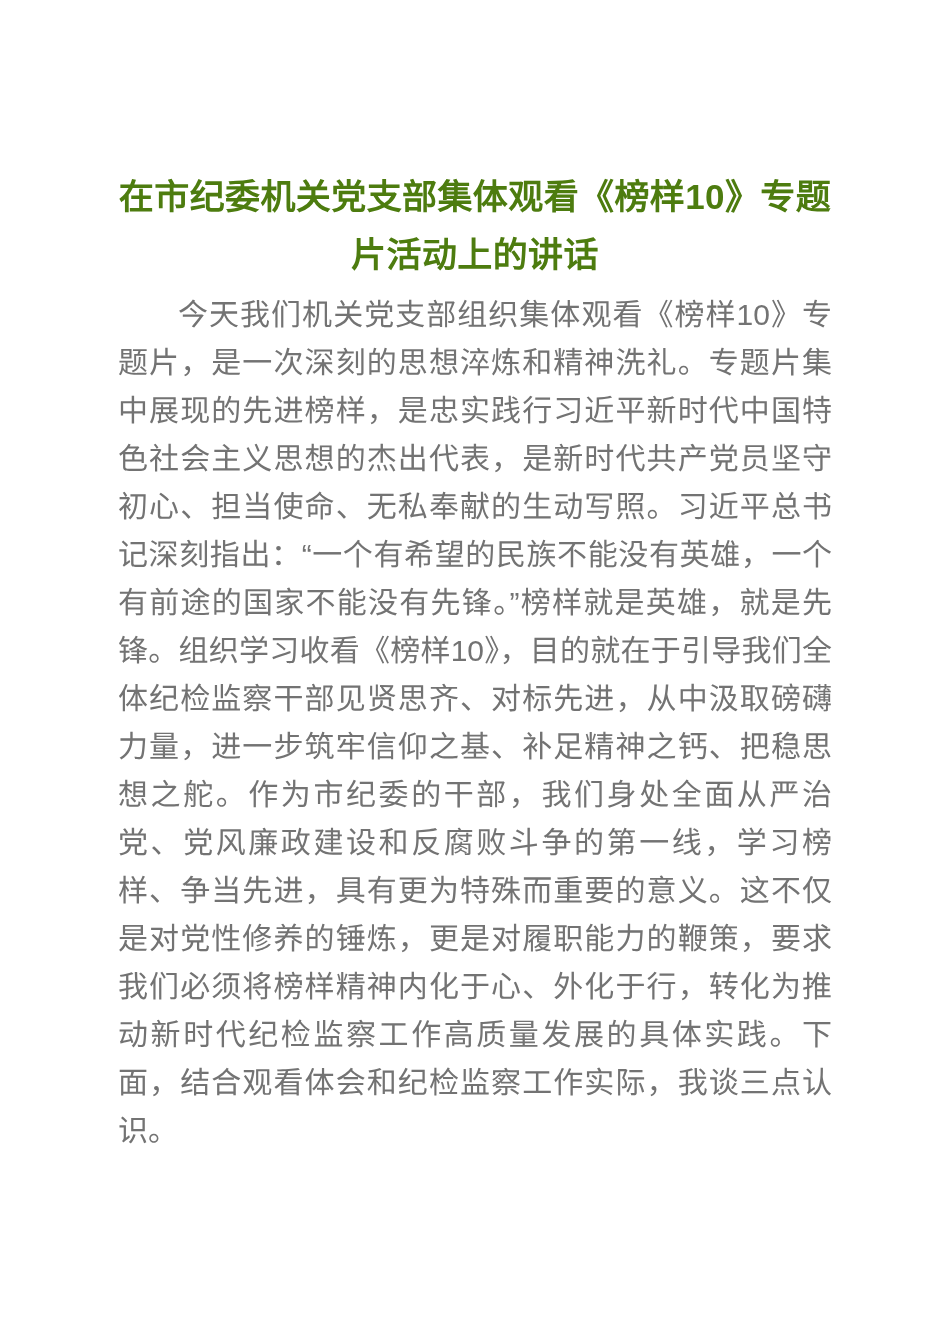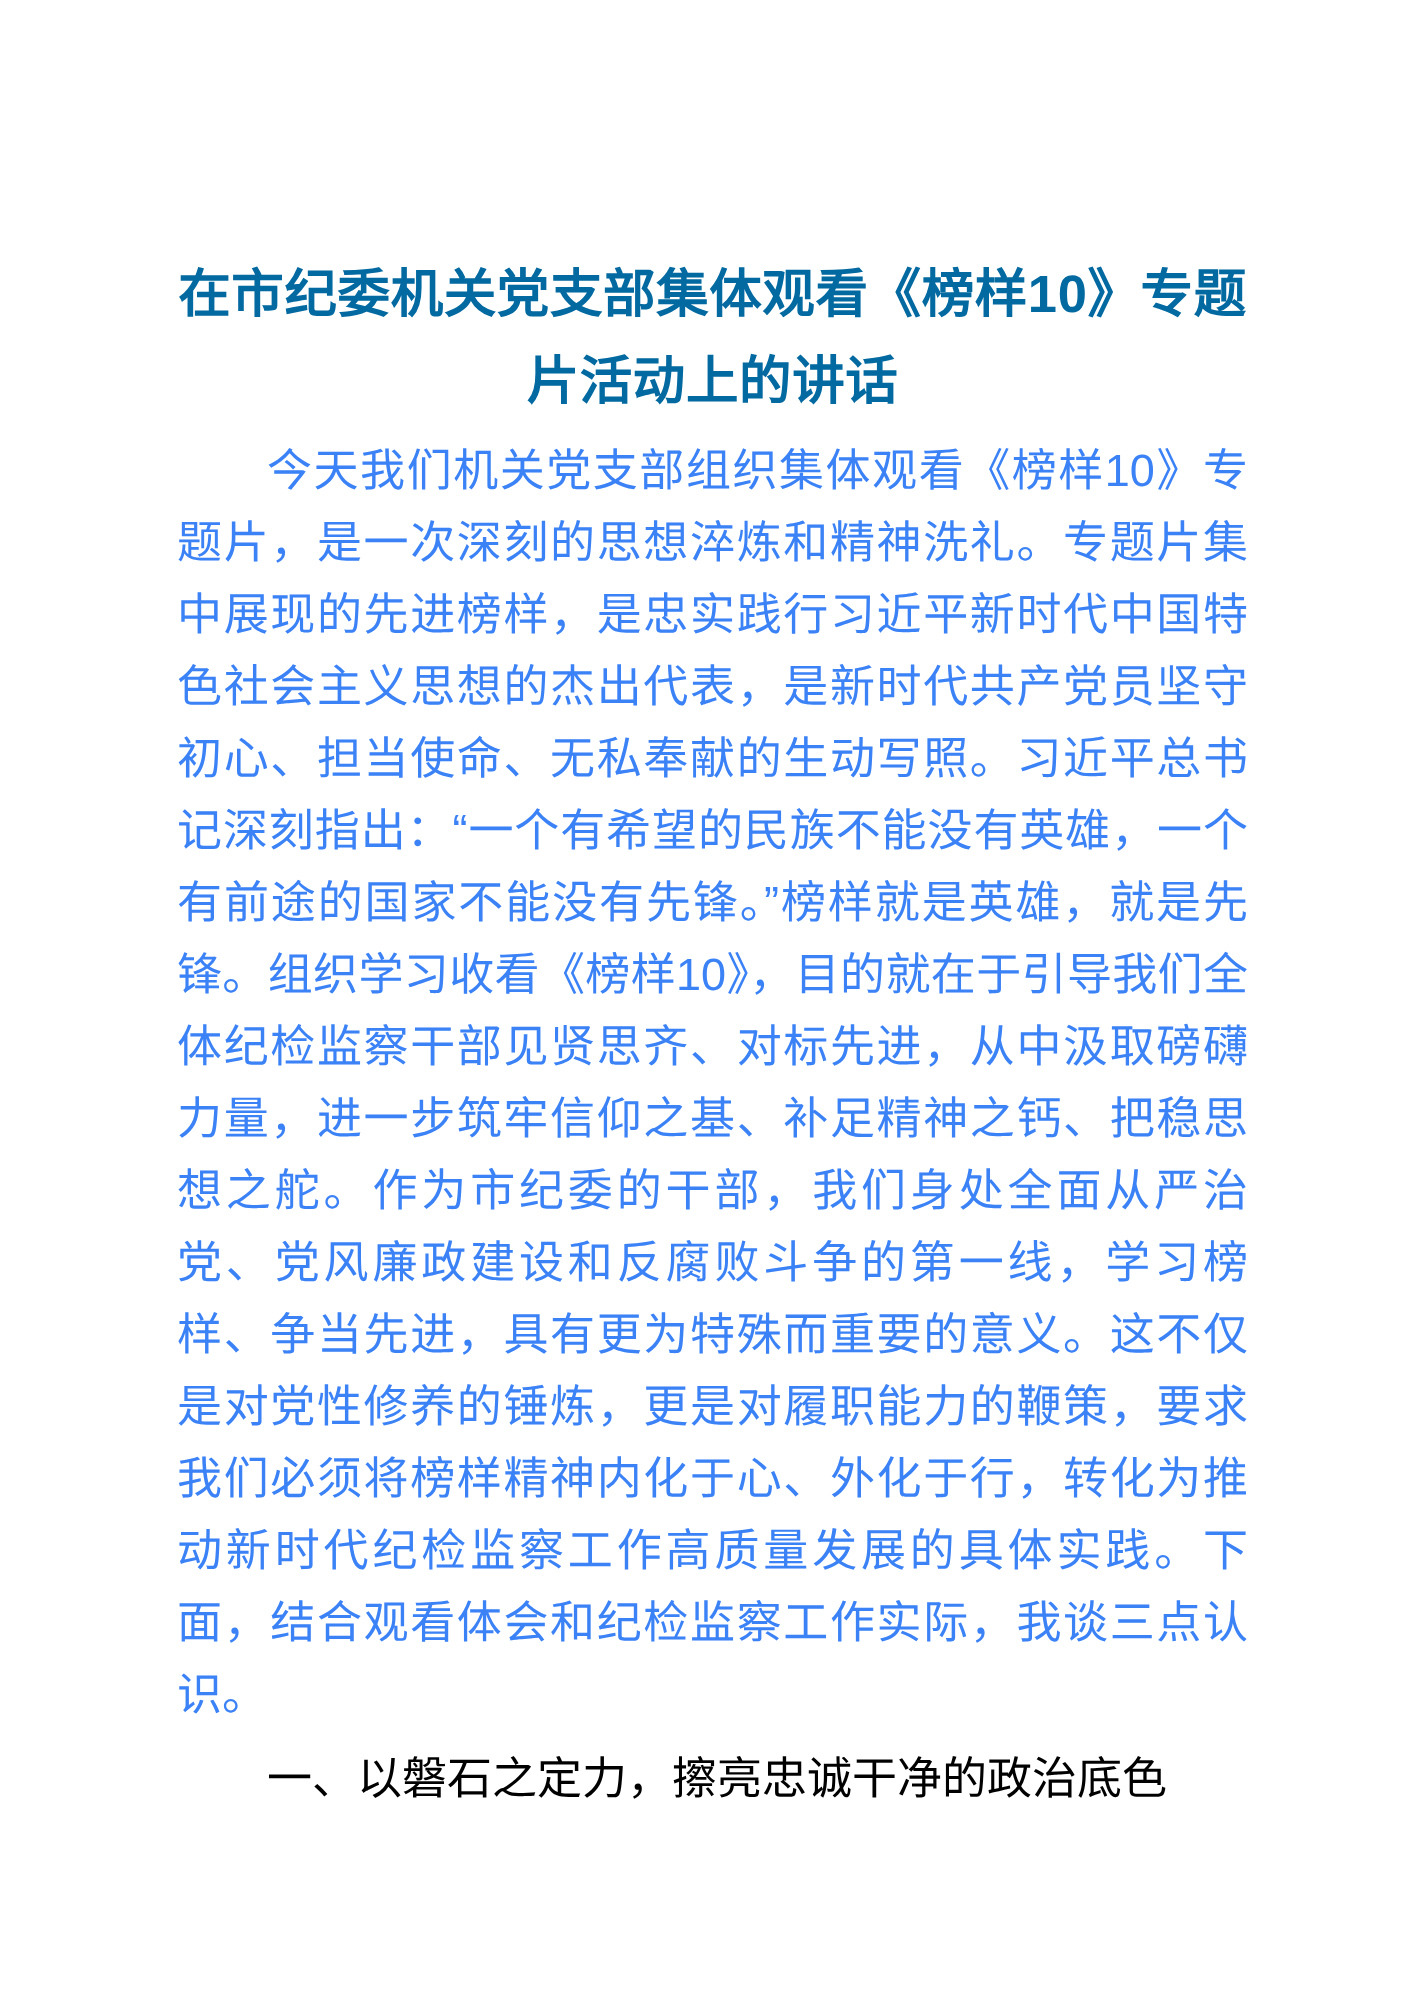--- a/index.html
+++ b/index.html
@@ -33,21 +33,21 @@
 
   
   .doc-title {
     margin: 0;
     padding-top: 168px;
     font-size: 35px;
     font-weight: bold;
     line-height: 58px;
     text-align: center;
     letter-spacing: 0.4px;
-    color: #0369a1;
+    color: #4d7c0f;
   }
 
   
   .salutation {
     margin: 0;
     padding-top: 37px;
     font-size: 30px;
     line-height: 48px;
     text-align: justify;
     text-align-last: left;
@@ -57,21 +57,21 @@
   
   .body-para {
     margin: 0;
     padding-top: 7px;
     font-size: 30px;
     line-height: 48px;
     text-indent: 60px;
     text-align: justify;
     text-justify: inter-ideograph;
     text-align-last: left;
-    color: #3b82f6;
+    color: #737373;
   }
 
   
   .section-heading {
     margin: 0;
     padding-top: 8px;
     font-size: 30px;
     line-height: 48px;
     text-indent: 60px;
     text-align: justify;
@@ -83,16 +83,15 @@
 <body>
 
 <div class="page">
   <div class="page-body">
 
     <h1 class="doc-title">在市纪委机关党支部集体观看《榜样10》专题片活动上的讲话</h1>
 
 
     <p class="body-para">今天我们机关党支部组织集体观看《榜样10》专题片，是一次深刻的思想淬炼和精神洗礼。专题片集中展现的先进榜样，是忠实践行习近平新时代中国特色社会主义思想的杰出代表，是新时代共产党员坚守初心、担当使命、无私奉献的生动写照。习近平总书记深刻指出：“一个有希望的民族不能没有英雄，一个有前途的国家不能没有先锋。”榜样就是英雄，就是先锋。组织学习收看《榜样10》，目的就在于引导我们全体纪检监察干部见贤思齐、对标先进，从中汲取磅礴力量，进一步筑牢信仰之基、补足精神之钙、把稳思想之舵。作为市纪委的干部，我们身处全面从严治党、党风廉政建设和反腐败斗争的第一线，学习榜样、争当先进，具有更为特殊而重要的意义。这不仅是对党性修养的锤炼，更是对履职能力的鞭策，要求我们必须将榜样精神内化于心、外化于行，转化为推动新时代纪检监察工作高质量发展的具体实践。下面，结合观看体会和纪检监察工作实际，我谈三点认识。</p>
 
-    <p class="section-heading">一、以磐石之定力，擦亮忠诚干净的政治底色</p>
 
   </div>
 </div>
 
 </body></html>

